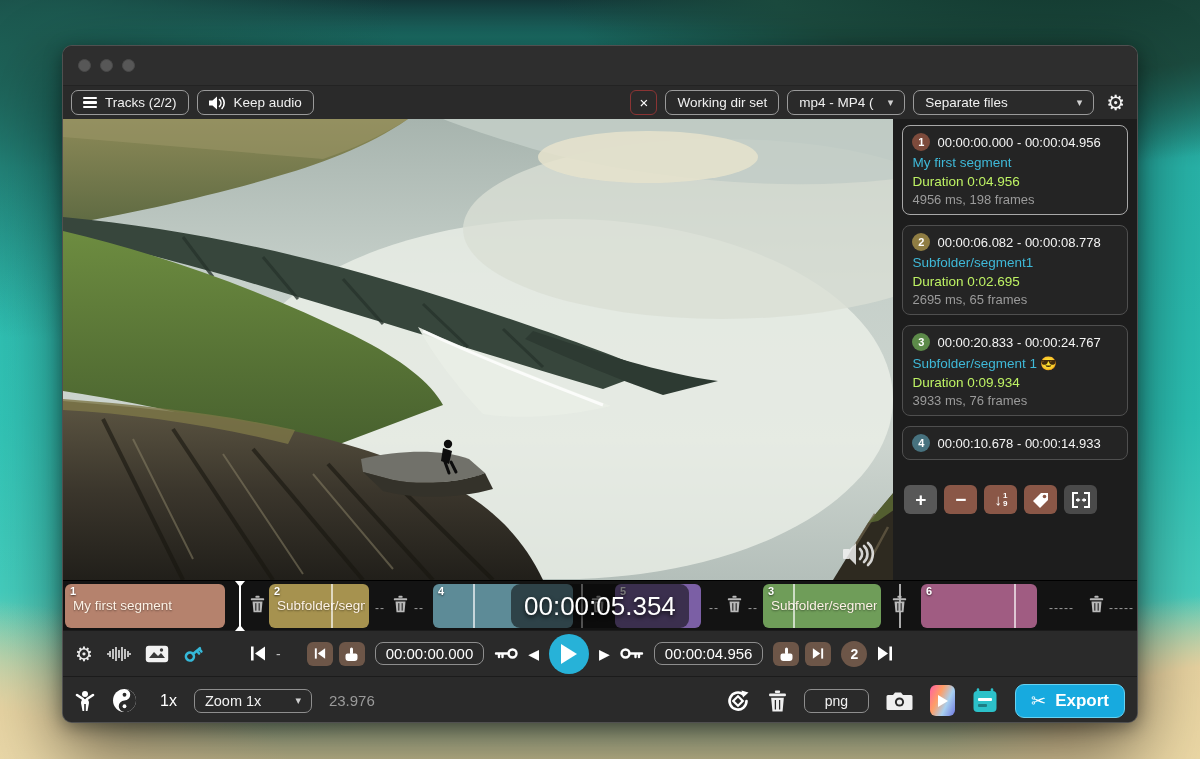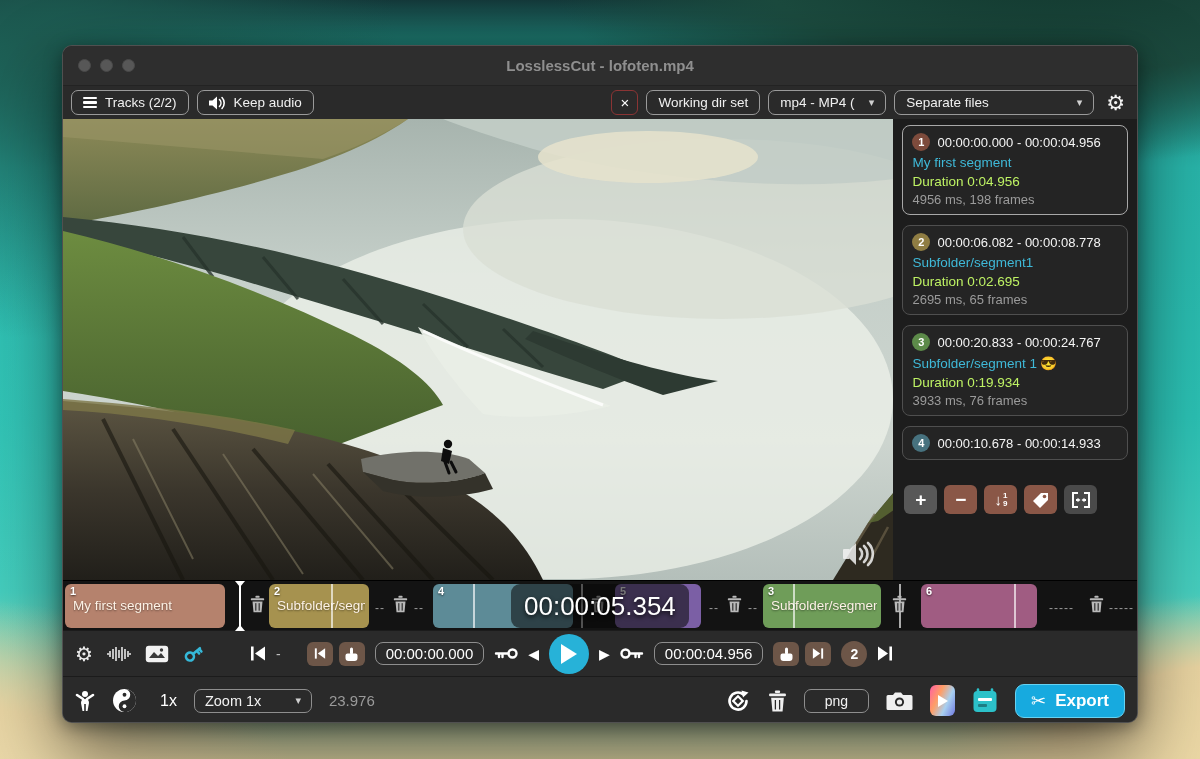--- a/index.html
+++ b/index.html
@@ -112,21 +112,20 @@
 
 <div class="desktop">
   <div class="window">
 
     <div class="titlebar">
       <div class="traffic">
         <span></span>
         <span></span>
         <span></span>
       </div>
-      <div class="wtitle">LosslessCut - lofoten.mp4</div>
     </div>
 
     <div class="toolbar">
       <div class="tbtn">
         <span class="burger">
             <i></i>
             <i></i>
             <i></i>
           </span>
         <span>Tracks (2/2)</span>
@@ -142,21 +141,21 @@
       <div class="xbtn">
           <span>×</span>
         </div>
       <div class="tbtn">
         <span>Working dir set</span>
       </div>
       <div class="tbtn sel" style="width:118px;">
         <span style="overflow:hidden;white-space:nowrap;">mp4 - MP4 (M</span>
         <span class="caret">▾</span>
       </div>
-      <div class="tbtn sel" style="width:200px;">
+      <div class="tbtn sel" style="width:181px;">
         <span>Separate files</span>
         <span class="caret">▾</span>
       </div>
       <div class="gear">⚙</div>
     </div>
 
     <div class="main">
       <div class="video">
         <svg width="832" height="461" viewBox="0 0 832 461">
           <defs>
@@ -232,21 +231,21 @@
             <div class="cname">Subfolder/segment1</div>
             <div class="cdur">Duration 0:02.695</div>
             <div class="cmeta">2695 ms, 65 frames</div>
           </div>
           <div class="card">
             <div class="crow1">
               <span class="badge" style="background-color: rgb(92, 138, 73);">3</span>
               <span>00:00:20.833 - 00:00:24.767</span>
             </div>
             <div class="cname">Subfolder/segment 1 😎</div>
-            <div class="cdur">Duration 0:19.934</div>
+            <div class="cdur">Duration 0:09.934</div>
             <div class="cmeta">3933 ms, 76 frames</div>
           </div>
           <div class="card">
             <div class="crow1">
               <span class="badge" style="background-color: rgb(71, 114, 127);">4</span>
               <span>00:00:10.678 - 00:00:14.933</span>
             </div>
           </div>
         </div>
         <div class="sb-actions">

